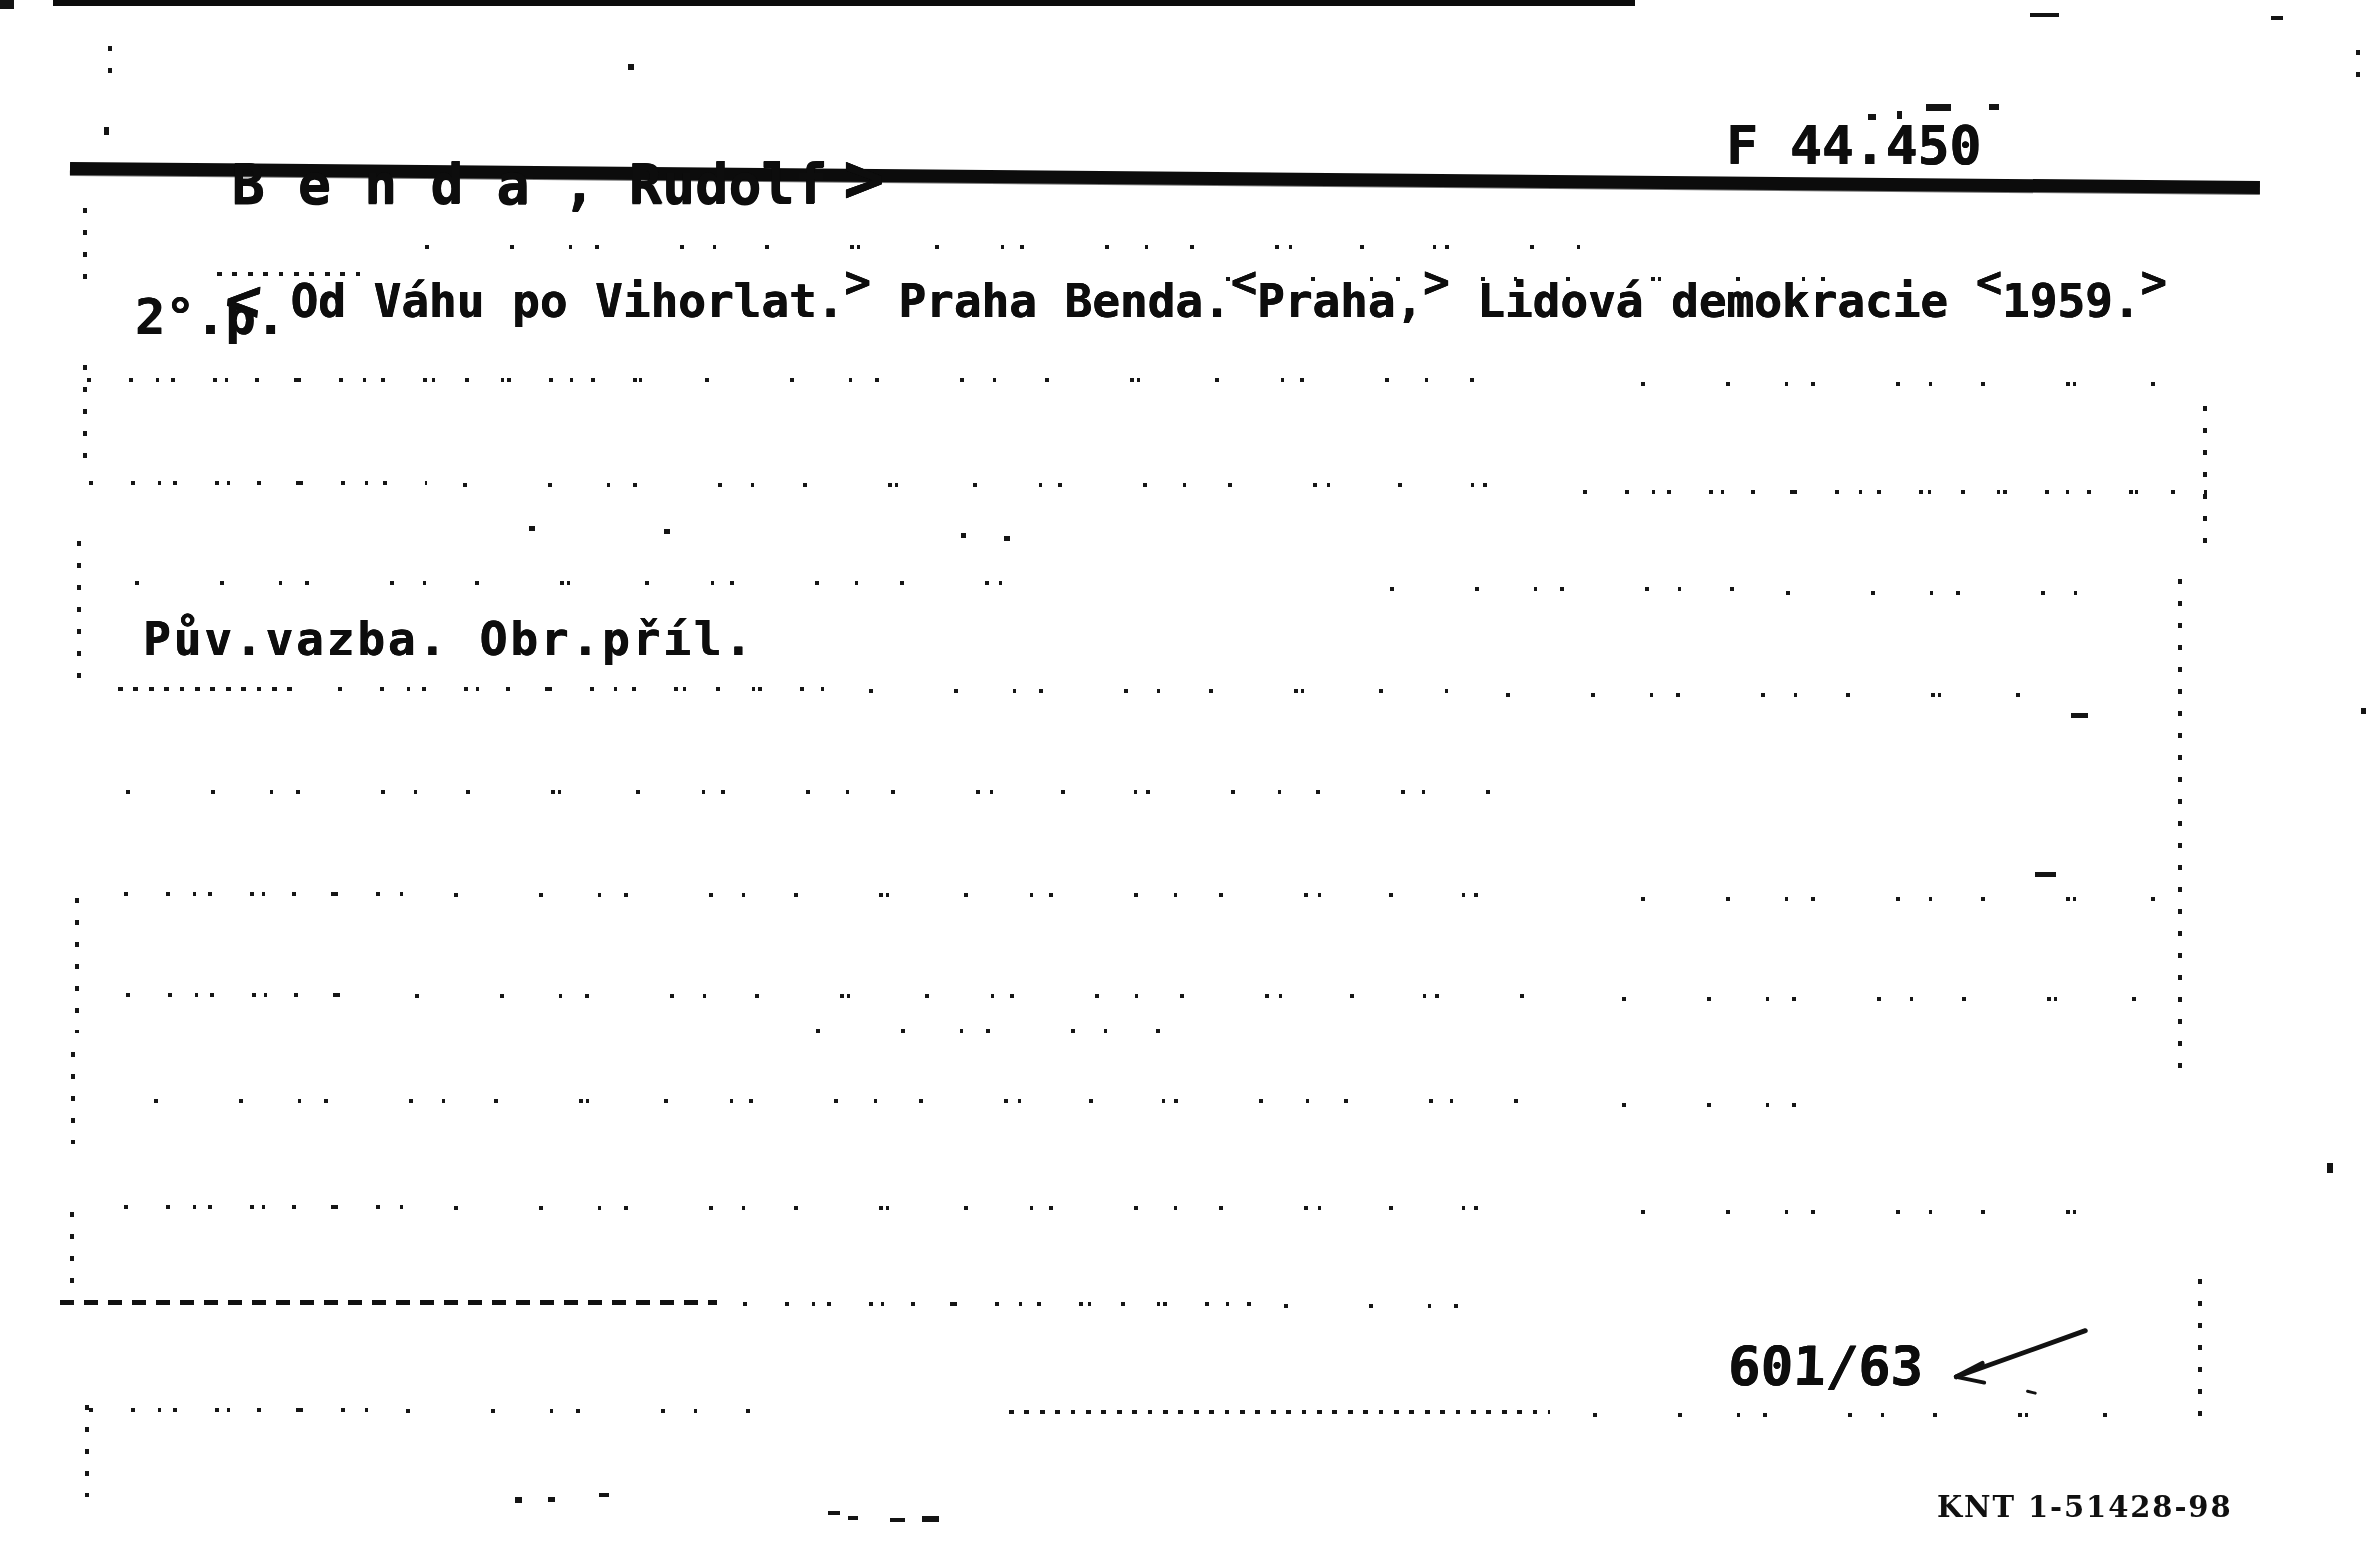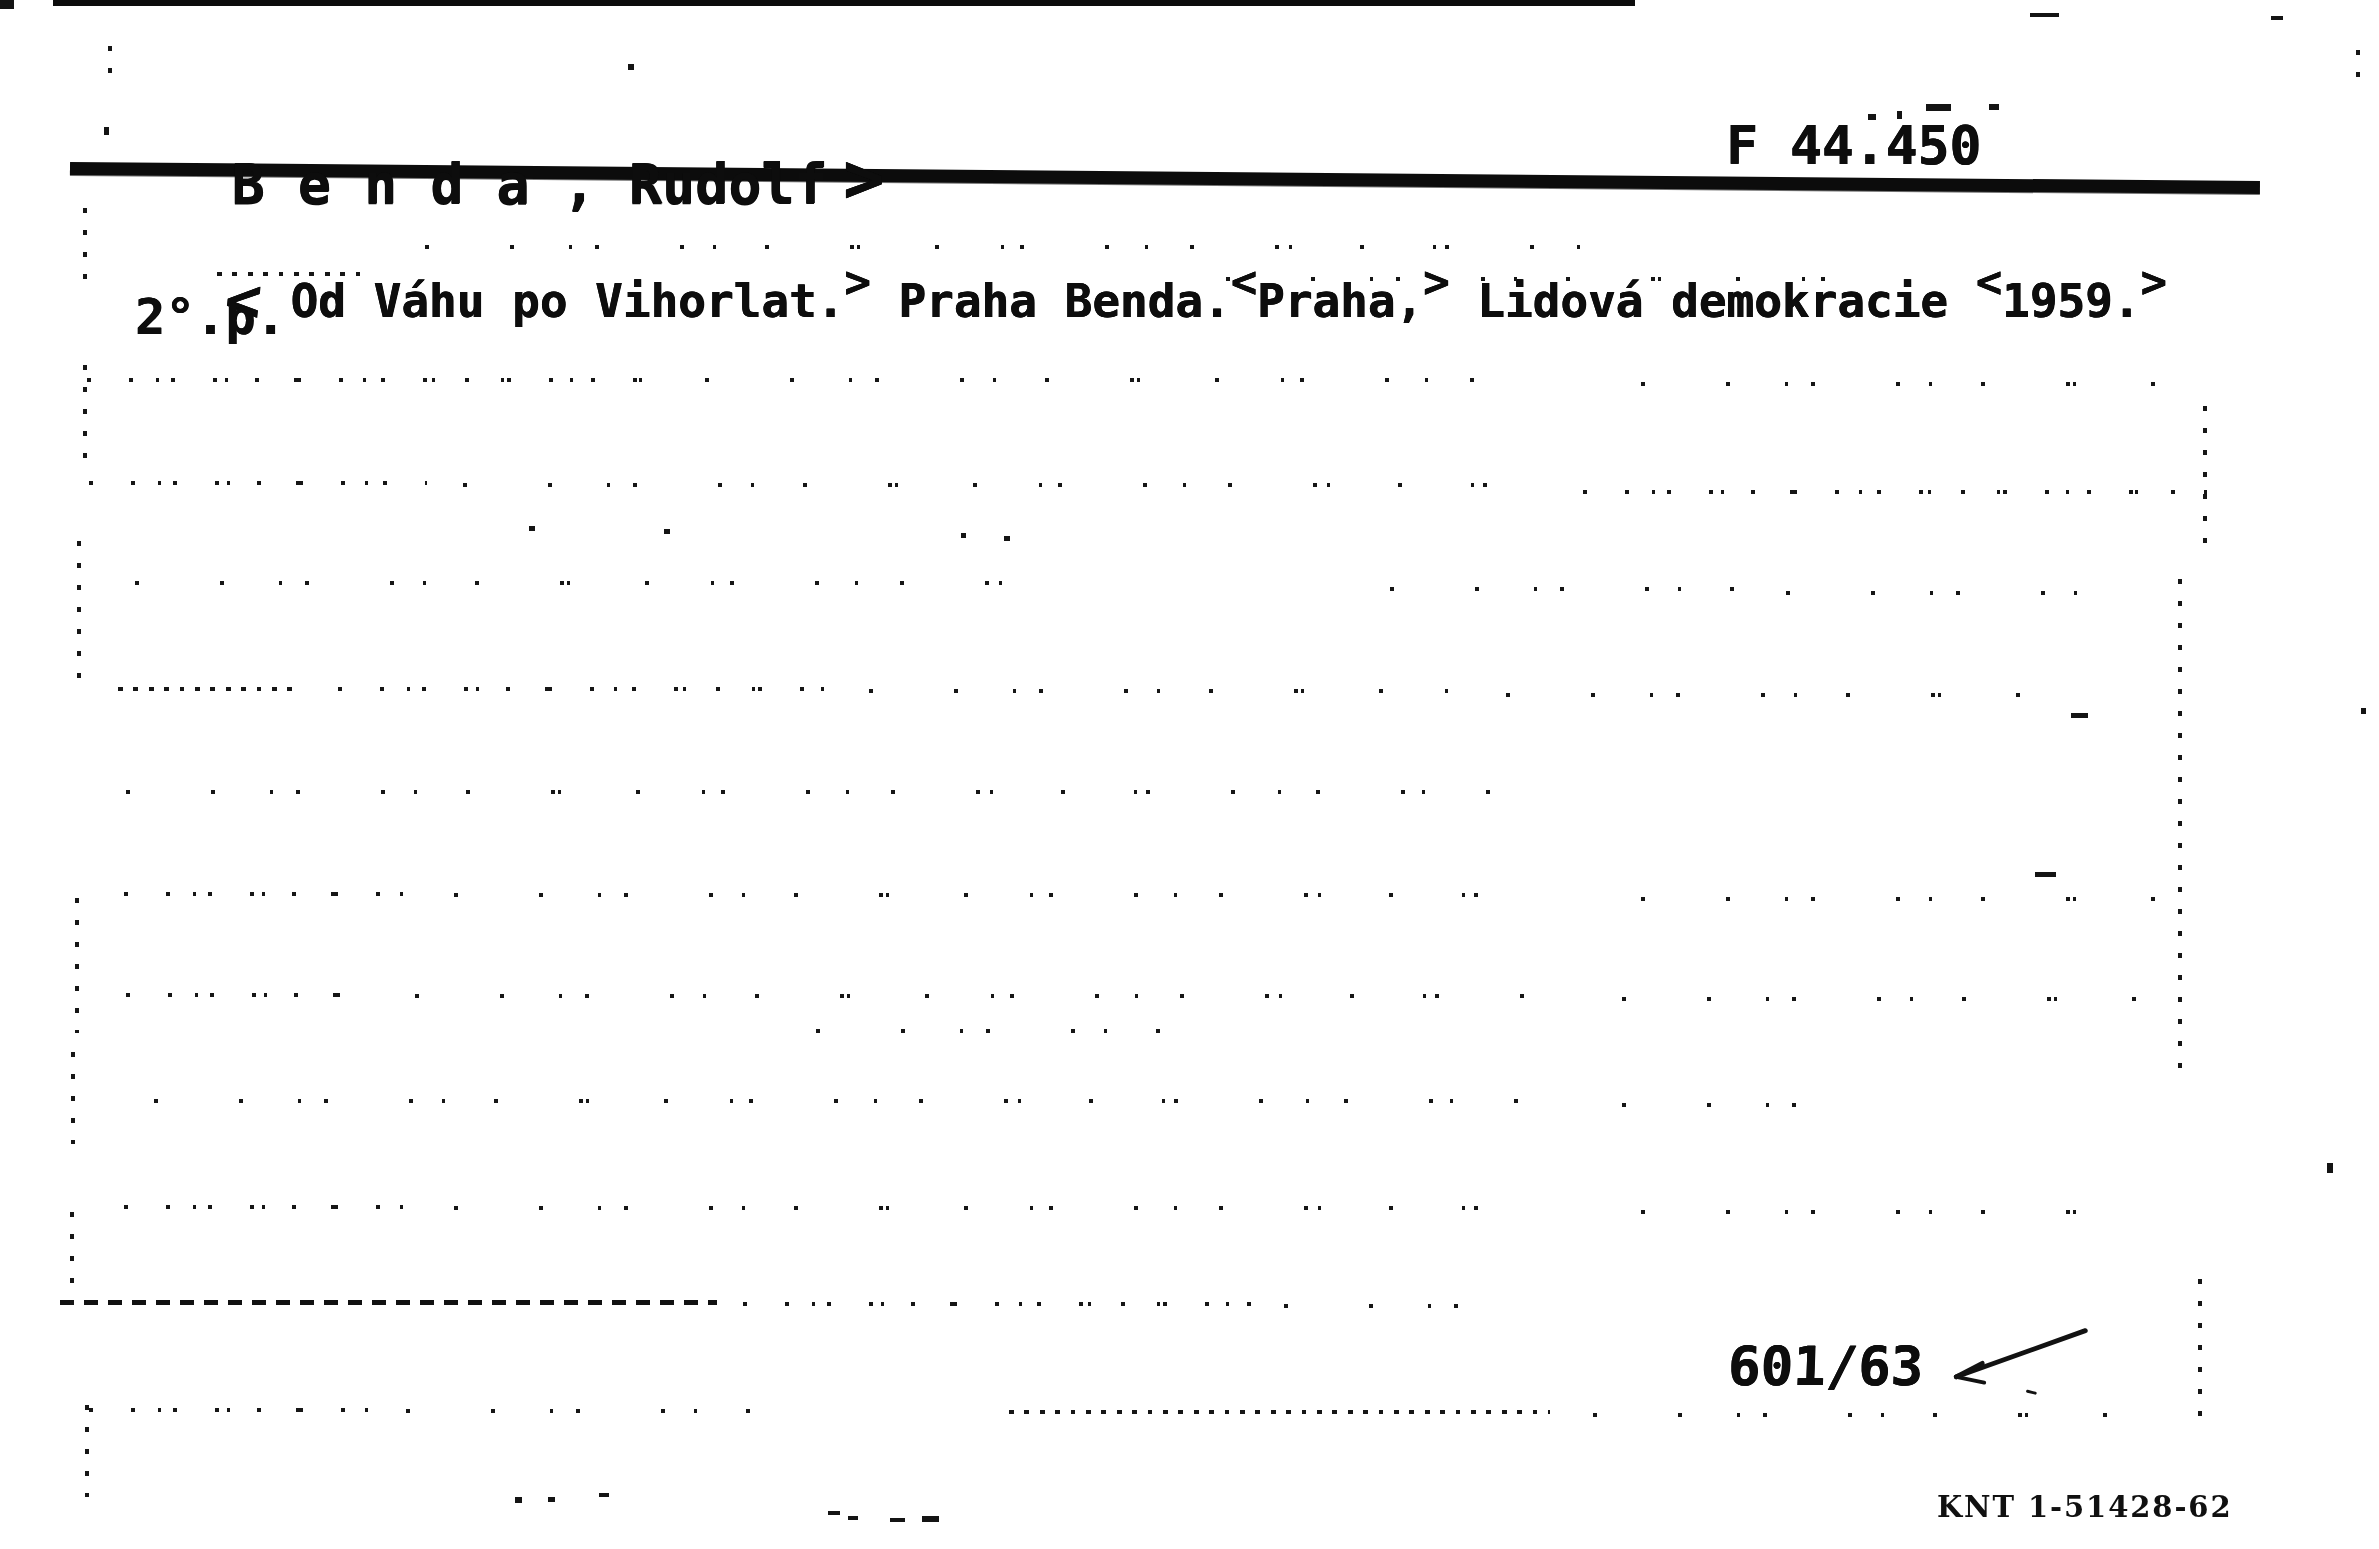--- a/index.html
+++ b/index.html
@@ -69,30 +69,31 @@
   <div class="abs ink heading">
     <span>B e n d a , Rudolf</span><span class="brk">&gt;</span>
   </div>
   <div class="abs ink callnum">F 44.450</div>
 
   <div class="abs ink titleline">
     <span class="brk tall">&lt;</span><span> Od Váhu po Vihorlat.</span><span class="brk raised">&gt;</span><span> Praha Benda.</span><span class="brk raised">&lt;</span><span>Praha,</span><span class="brk raised">&gt;</span><span> Lidová demokracie </span><span class="brk raised">&lt;</span><span>1959.</span><span class="brk raised">&gt;</span>
   </div>
 
   <div class="abs ink formatline">2°.p.</div>
+  <div class="abs ink notesline">Pův.vazba. Obr.příl.</div>
 
   <div class="abs ink accession">601/63</div>
   <svg class="abs arrow" width="154" height="77" viewBox="0 0 160 80">
     <path d="M152 10 L18 58" stroke="#121212" stroke-width="5" stroke-linecap="round" fill="none"></path>
     <path d="M18 58 L45 44" stroke="#121212" stroke-width="5" stroke-linecap="round" fill="none"></path>
     <path d="M18 58 L47 64" stroke="#121212" stroke-width="4" stroke-linecap="round" fill="none"></path>
     <path d="M92 73 L100 75" stroke="#121212" stroke-width="3" stroke-linecap="round" fill="none"></path>
   </svg>
 
-  <div class="abs imprint">KNT 1-51428-62</div>
+  <div class="abs imprint">KNT 1-51428-98</div>
 
 <div class="abs hd d1" style="left: 217px; top: 272px; width: 154px;"></div>
     <div class="abs hd d3" style="left: 425px; top: 245px; width: 1188px;"></div>
     <div class="abs hd d3" style="left: 1226px; top: 277px; width: 618px;"></div>
     <div class="abs hd d2" style="left: 87px; top: 378px; width: 560px;"></div>
     <div class="abs hd d3" style="left: 705px; top: 378px; width: 830px;"></div>
     <div class="abs hd d3" style="left: 1641px; top: 382px; width: 521px;"></div>
     <div class="abs hd d2" style="left: 89px; top: 481px; width: 338px;"></div>
     <div class="abs hd d3" style="left: 463px; top: 483px; width: 1062px;"></div>
     <div class="abs hd d2" style="left: 1583px; top: 490px; width: 628px;"></div>

